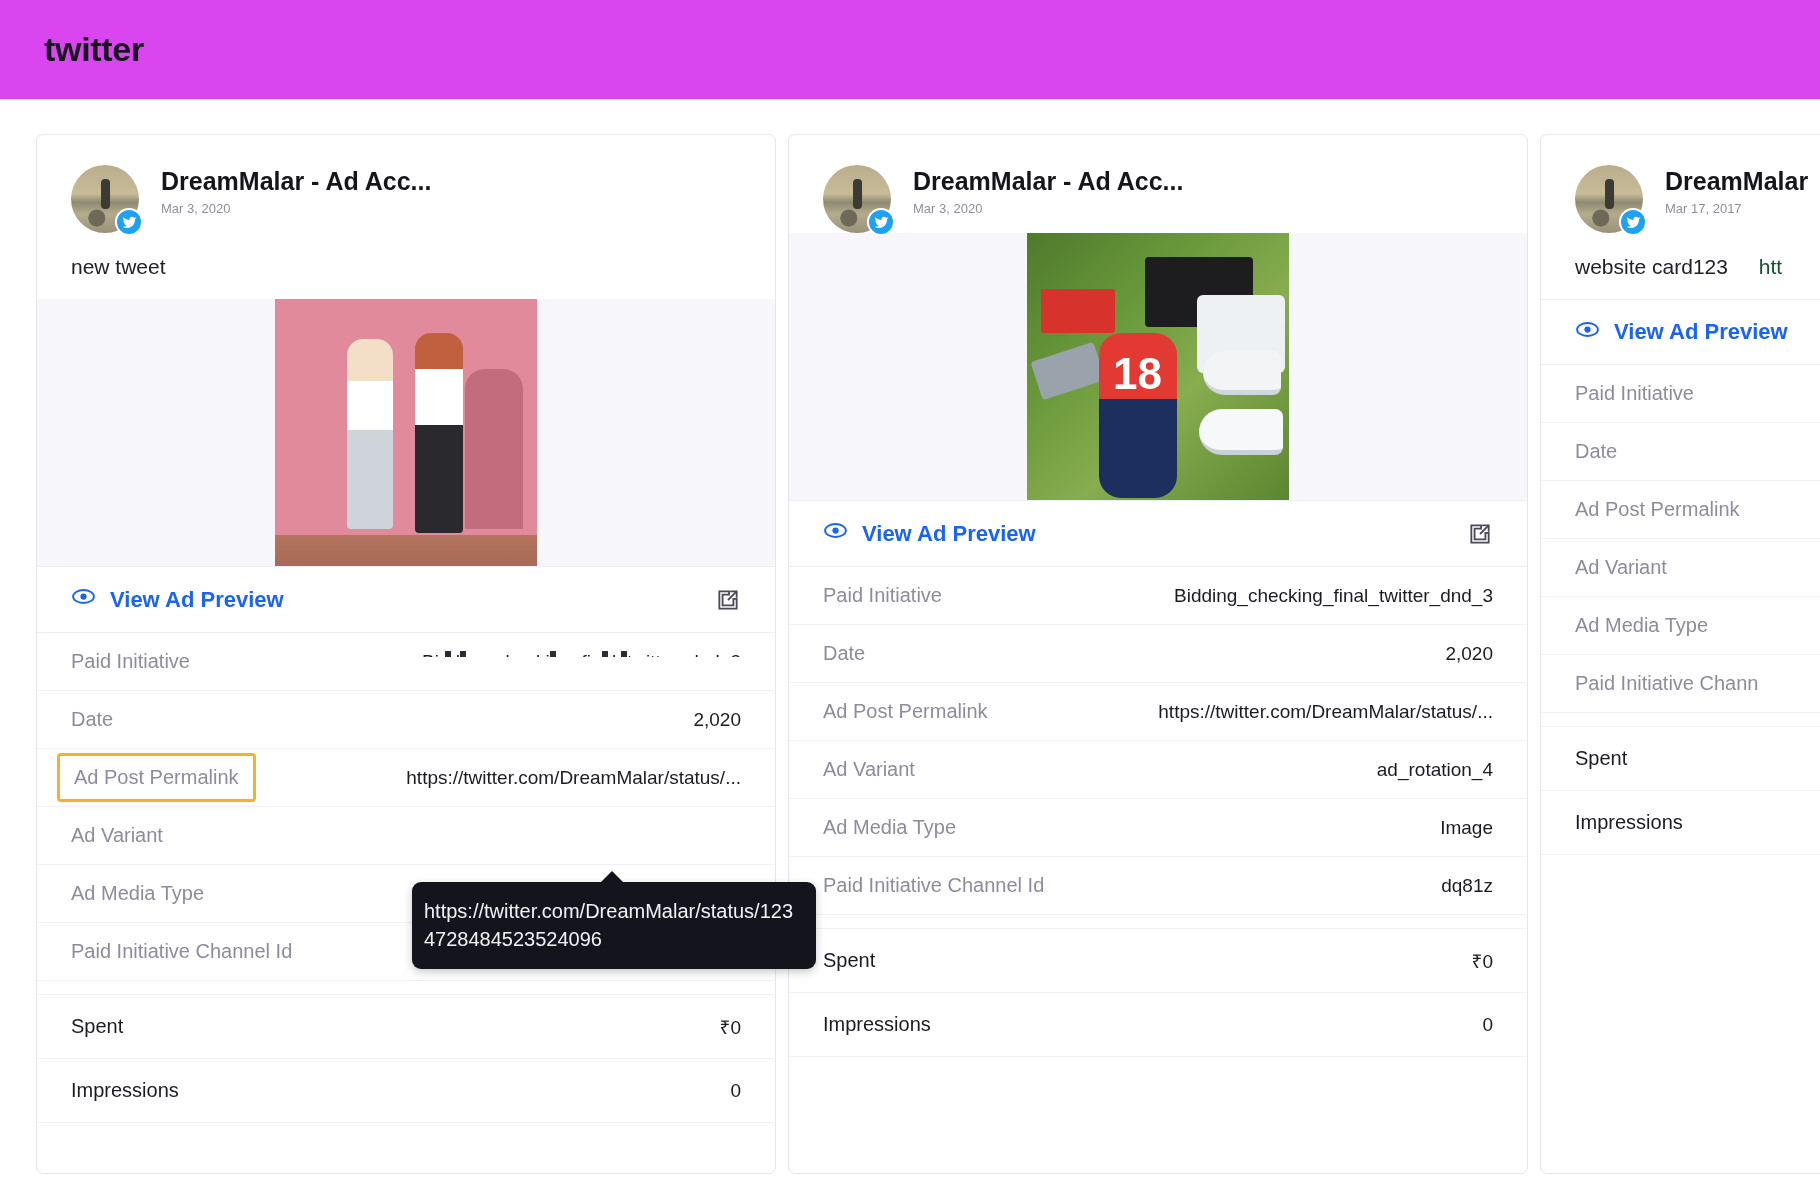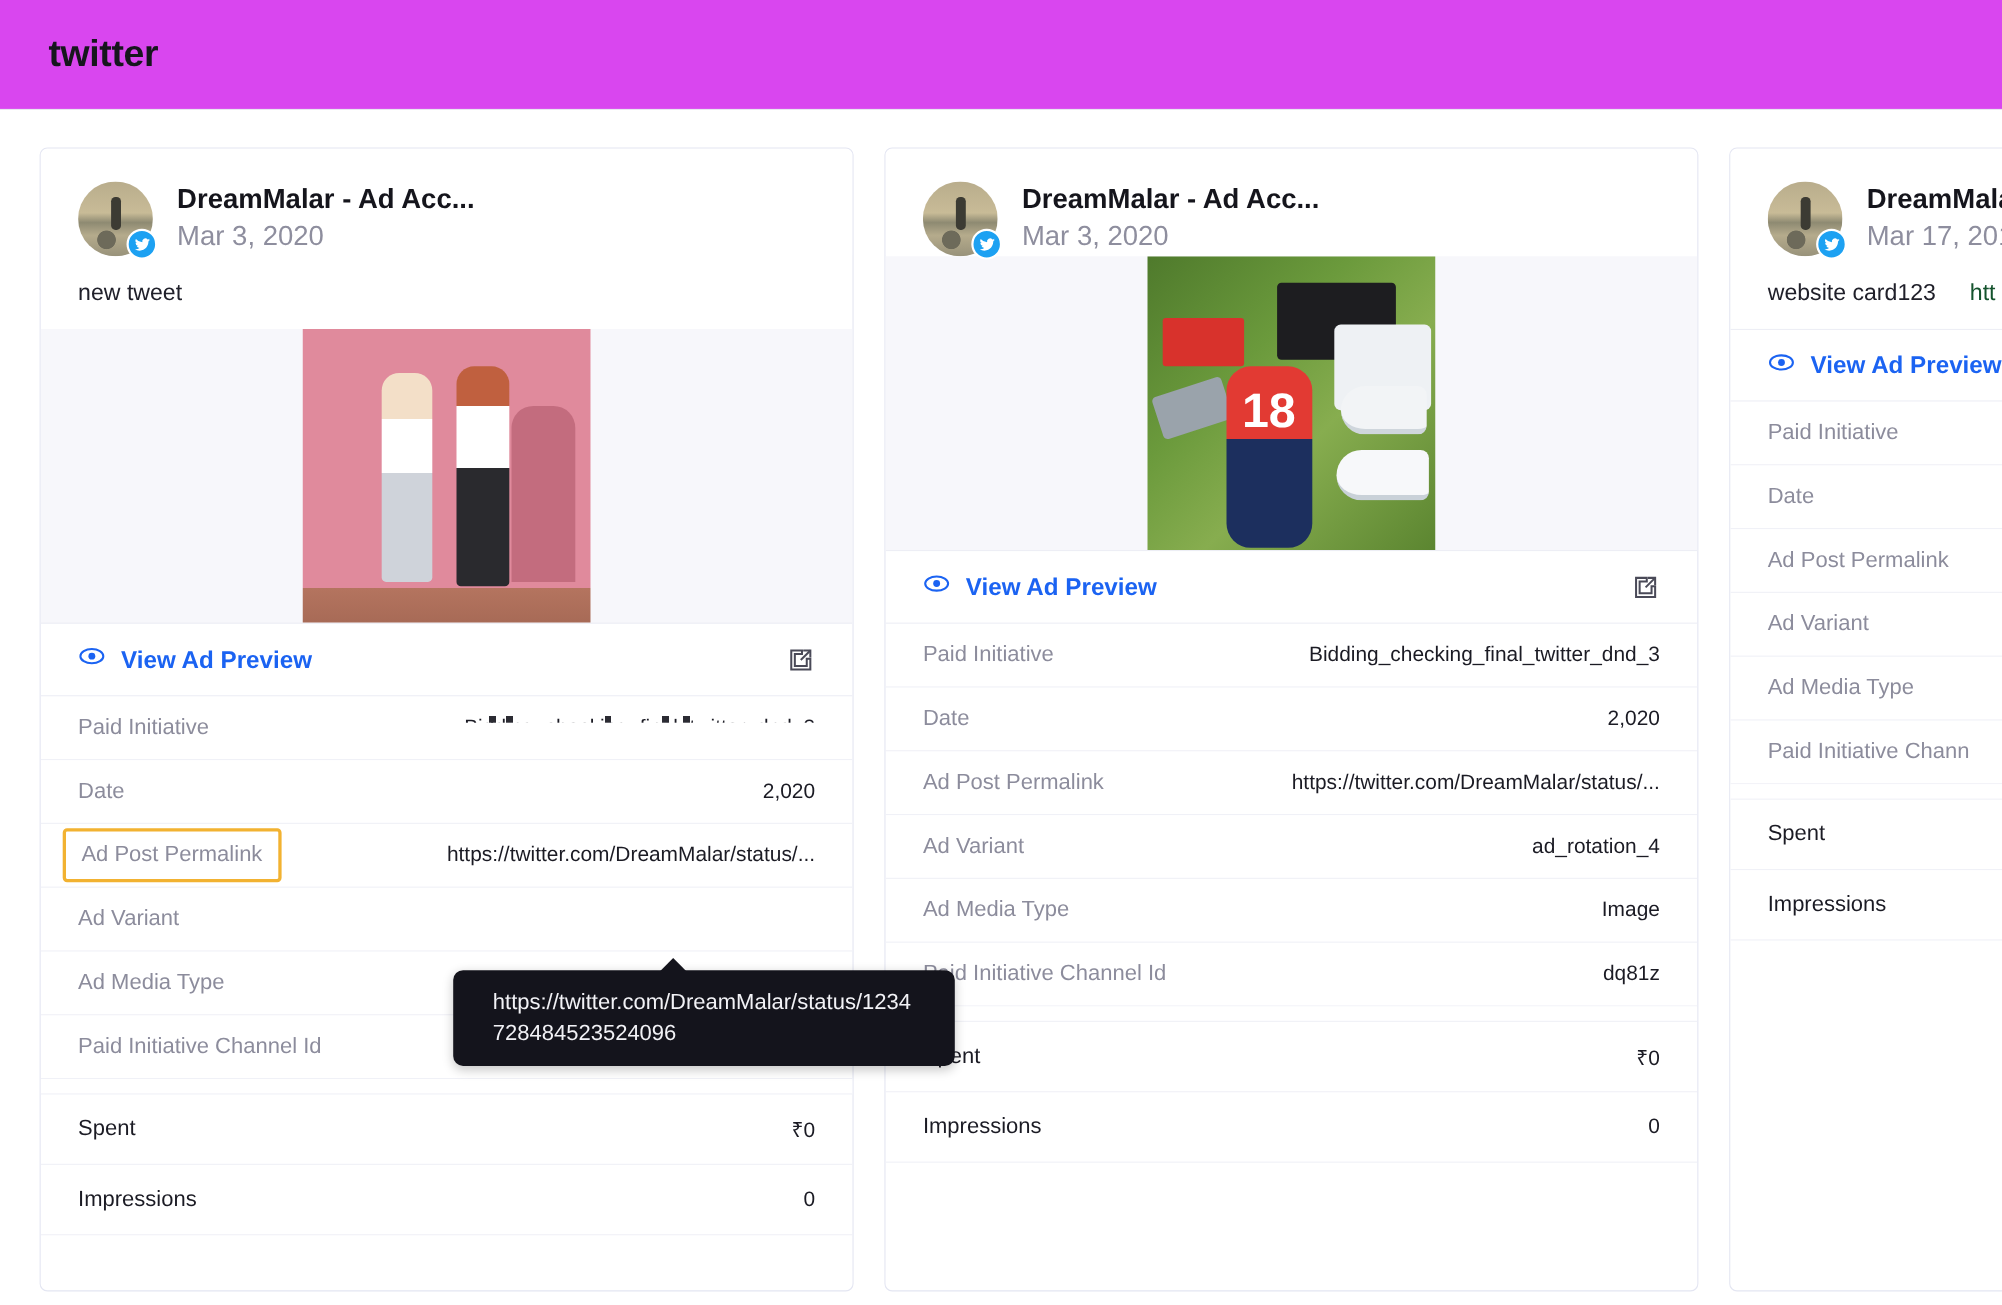--- a/index.html
+++ b/index.html
@@ -25,21 +25,21 @@
     font-size: 34px;
     font-weight: 700;
     color: #16161d;
     letter-spacing: -0.3px;
   }
 
   
   .cards-strip {
     position: relative;
     display: flex;
-    gap: 28px;
+    gap: 12px;
     padding: 34px 0 0 36px;
     height: 1086px;
     overflow: hidden;
     justify-content: space-between;
   }
 
   .card {
     flex: 0 0 740px;
     width: 740px;
     background: #ffffff;
@@ -77,21 +77,21 @@
     display: flex; align-items: center; justify-content: center;
   }
   .badge-tw svg { width: 15px; height: 15px; fill: #ffffff; }
 
   .who { padding-top: 2px; min-width: 0; }
   .who-name {
     font-size: 25px; font-weight: 700; color: #15151c;
     white-space: nowrap; overflow: hidden;
   }
   .who-date {
-    font-size: 25px; color: #8e8e9e; margin-top: 5px;
+    font-size: 13px; color: #8e8e9e; margin-top: 5px;
     white-space: nowrap;
   }
 
   .card-text {
     padding: 22px 34px 20px 34px;
     font-size: 21px;
     color: #20202a;
     white-space: nowrap;
     overflow: hidden;
   }
@@ -204,25 +204,25 @@
       linear-gradient(to right,
         transparent 0 6%, #2b2b33 6% 8%, transparent 8% 11%, #2b2b33 11% 13%, transparent 13% 40%,
         #2b2b33 40% 42%, transparent 42% 57%, #2b2b33 57% 59%, transparent 59% 63%,
         #2b2b33 63% 65%, transparent 65% 100%);
   }
 
   
   .tooltip {
     position: absolute;
     left: 412px; top: 882px;
-    width: 456px;
+    width: 404px;
     background: #14141c;
     color: #f2f2f6;
     border-radius: 9px;
-    padding: 15px 36px;
+    padding: 15px 12px;
     font-size: 20px;
     line-height: 1.42;
     word-break: break-all;
     z-index: 60;
     box-shadow: 0 3px 10px rgba(0,0,0,.22);
   }
   .tooltip::after {
     content: "";
     position: absolute;
     left: 188px; top: -11px;

